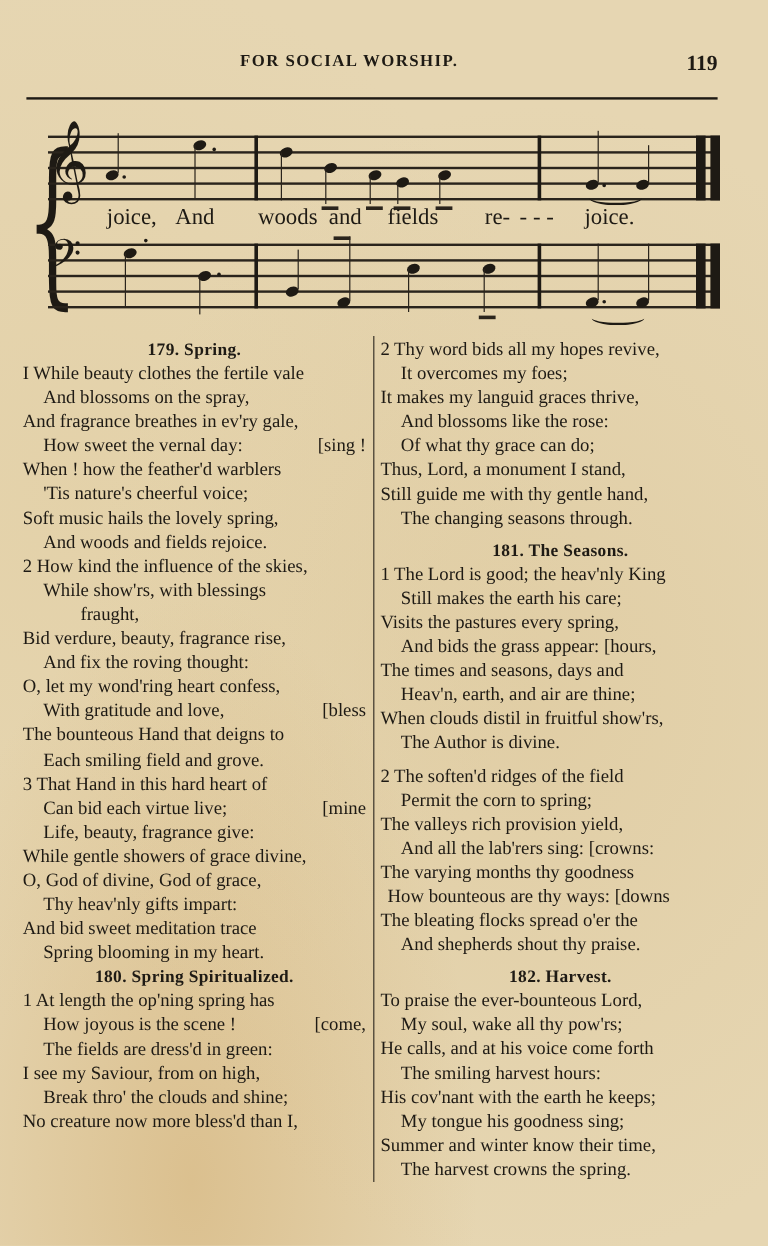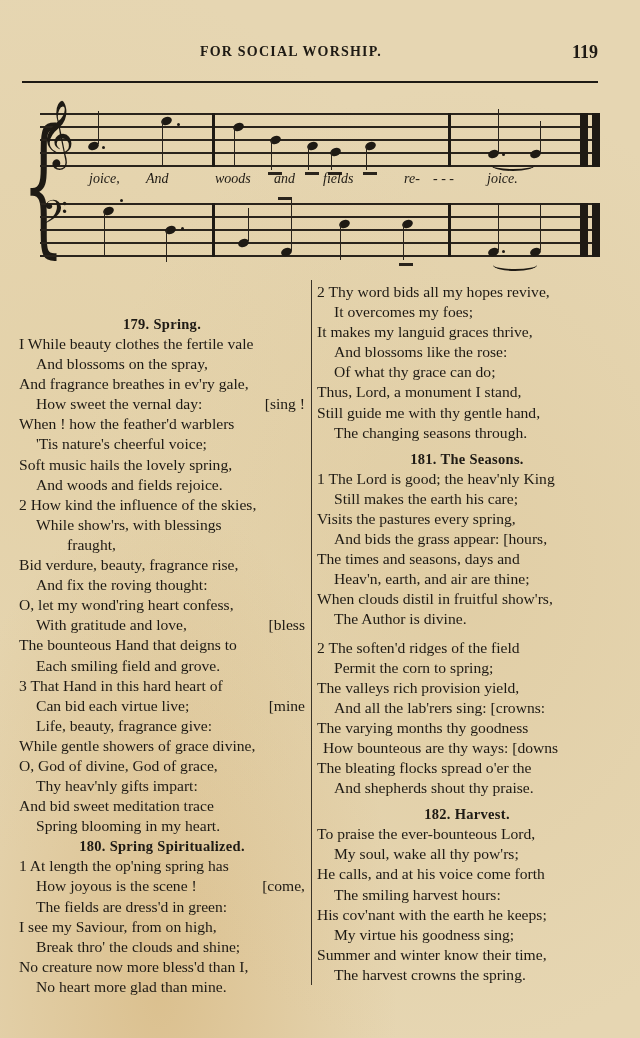--- a/index.html
+++ b/index.html
@@ -50,28 +50,27 @@
   }
   .stem { position: absolute; width: 1px; background: #2a241c; }
   .dot { position: absolute; width: 3px; height: 3px; border-radius: 50%; background: #1e1a14; }
   .ledger { position: absolute; width: 14px; height: 3px; background: #2a241c; }
   .slur {
     position: absolute; width: 44px; height: 10px;
     border-bottom: 2px solid #1e1a14; border-radius: 0 0 50% 50%;
   }
   .lyrics {
     position: absolute; top: 66px; left: 0; width: 640px; height: 20px;
-    font-size: 14px;
-    font-style: italic;
+    font-size: 19px;
   }
   .lyric { position: absolute; top: 0; }
 
   
   .col { position: absolute; top: 282px; font-size: 15.6px; line-height: 20.1px; }
-  .col-left { left: 19px; width: 286px; margin-top: 32px; }
+  .col-left { left: 19px; width: 286px; }
   .col-right { left: 317px; width: 300px; }
   .col-divider { position: absolute; left: 311px; top: 280px; width: 1px; height: 705px; background: #3a3328; }
   .hymn-title {
     text-align: center; font-weight: bold; font-size: 14.5px; letter-spacing: 0.3px;
     height: 20px; line-height: 20px;
   }
   .line-item { white-space: nowrap; position: relative; height: 20.1px; }
   .indent { padding-left: 17px; }
   .indent2 { padding-left: 48px; }
   .rbr { position: absolute; right: 0; top: 0; }
@@ -205,21 +204,20 @@
   <div class="line-item">And bid sweet meditation trace</div>
   <div class="line-item indent">Spring blooming in my heart.</div>
 
   <div class="hymn-title">180.  Spring Spiritualized.</div>
   <div class="line-item">1 At length the op'ning spring has</div>
   <div class="line-item indent"><span>How joyous is the scene !</span><span class="rbr">[come,</span></div>
   <div class="line-item indent">The fields are dress'd in green:</div>
   <div class="line-item">I see my Saviour, from on high,</div>
   <div class="line-item indent">Break thro' the clouds and shine;</div>
   <div class="line-item">No creature now more bless'd than I,</div>
-  <div class="line-item indent">No heart more glad than mine.</div>
 </div>
 
 <div class="col col-right">
   <div class="line-item">2 Thy word bids all my hopes revive,</div>
   <div class="line-item indent">It overcomes my foes;</div>
   <div class="line-item">It makes my languid graces thrive,</div>
   <div class="line-item indent">And blossoms like the rose:</div>
   <div class="line-item indent">Of what thy grace can do;</div>
   <div class="line-item">Thus, Lord, a monument I stand,</div>
   <div class="line-item">Still guide me with thy gentle hand,</div>
@@ -245,16 +243,16 @@
   <div class="line-item">The bleating flocks spread o'er the</div>
   <div class="line-item indent">And shepherds shout thy praise.</div>
 
   <div style="height:6px"></div>
   <div class="hymn-title">182.  Harvest.</div>
   <div class="line-item">To praise the ever-bounteous Lord,</div>
   <div class="line-item indent">My soul, wake all thy pow'rs;</div>
   <div class="line-item">He calls, and at his voice come forth</div>
   <div class="line-item indent">The smiling harvest hours:</div>
   <div class="line-item">His cov'nant with the earth he keeps;</div>
-  <div class="line-item indent">My virtue his goodness sing;</div>
+  <div class="line-item indent">My tongue his goodness sing;</div>
   <div class="line-item">Summer and winter know their time,</div>
   <div class="line-item indent">The harvest crowns the spring.</div>
 </div>
 
 </body></html>

